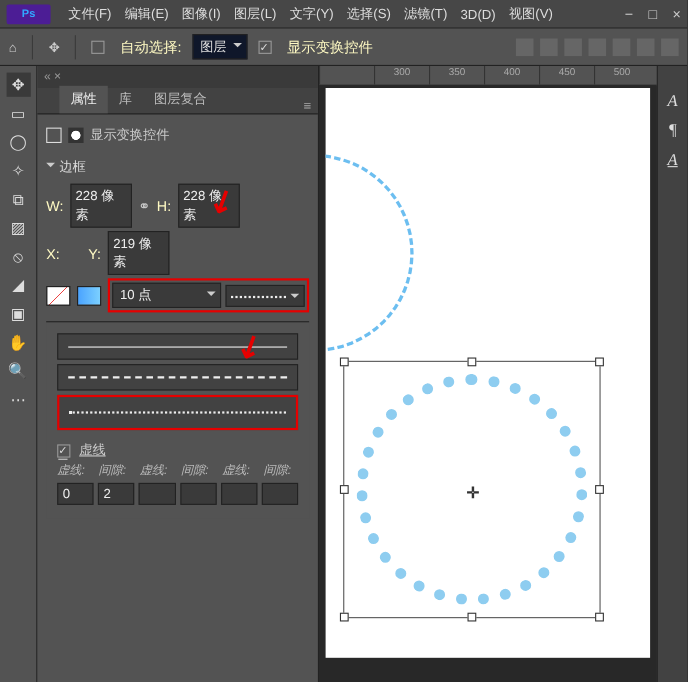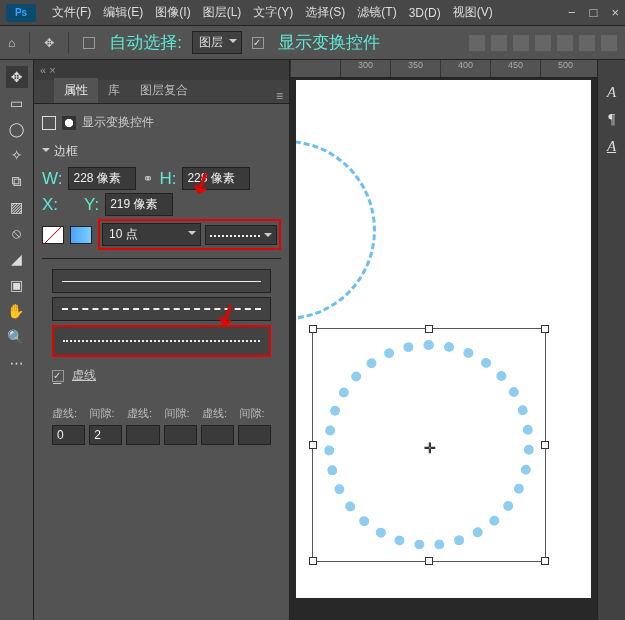--- a/index.html
+++ b/index.html
@@ -1,29 +1,29 @@
 <!DOCTYPE html>
 <html><head>
 <meta charset="utf-8">
 <style>
 * { margin:0; padding:0; box-sizing:border-box; font-family:"Microsoft YaHei",Arial,sans-serif; }
 body { background:#323232; width:625px; height:620px; overflow:hidden; color:#ccc; font-size:12px; position:relative; }
 
 
 .menubar { background:#474747; height:26px; display:flex; align-items:center; padding:0 6px; border-bottom:1px solid #222; }
-.ps-logo { width:30px; height:18px; background:#0c4a6e; color:#31a8ff; font-size:10px; font-weight:bold; display:flex; align-items:center; justify-content:center; border-radius:2px; margin-right:10px; }
+.ps-logo { width:40px; height:18px; background:#4c1d95; color:#31a8ff; font-size:10px; font-weight:bold; display:flex; align-items:center; justify-content:center; border-radius:2px; margin-right:10px; }
 .menu-item { padding:0 6px; font-size:12px; color:#ddd; cursor:pointer; }
 .win-controls { margin-left:auto; display:flex; gap:14px; font-size:13px; color:#ccc; }
 
 
 .optionsbar { background:#535353; height:34px; display:flex; align-items:center; padding:0 8px; gap:10px; border-bottom:1px solid #222; }
 .divider { width:1px; height:22px; background:#3a3a3a; margin:0 4px; }
 .checkbox { width:12px; height:12px; border:1px solid #999; display:inline-block; vertical-align:middle; margin-right:4px; }
 .checkbox.checked::after { content:"✓"; color:#ddd; font-size:10px; position:relative; top:-3px; left:0; }
-.dropdown { background:#404040; border:1px solid #222; padding:2px 18px 2px 6px; font-size:12px; color:#ddd; position:relative; }
+.dropdown { background:#0f172a; border:1px solid #222; padding:2px 18px 2px 6px; font-size:12px; color:#ddd; position:relative; }
 .dropdown::after { content:""; position:absolute; right:4px; top:7px; border:4px solid transparent; border-top-color:#ccc; }
 .rt-icons { margin-left:auto; display:flex; gap:6px; }
 .rt-icons div { width:16px; height:16px; background:#666; }
 
 
 .main { display:flex; height:560px; }
 .left-toolbar { width:34px; background:#535353; display:flex; flex-direction:column; align-items:center; gap:4px; padding-top:6px; border-right:1px solid #222; }
 .tool { width:22px; height:22px; display:flex; align-items:center; justify-content:center; color:#ddd; font-size:14px; }
 .tool.sel { background:#3a3a3a; }
 
@@ -35,22 +35,22 @@
 .ptab.active { background:#535353; color:#eee; }
 .panel-menu { margin-left:auto; margin-right:6px; color:#aaa; }
 
 .panel-body { padding:6px 8px; }
 .panel-title { display:flex; align-items:center; gap:6px; padding:4px 0 8px; font-size:12px; }
 .shape-icon { width:14px; height:14px; border:1px solid #ddd; }
 .mask-icon { width:14px; height:14px; background:radial-gradient(circle,#fff 40%,#333 45%); }
 .section-hdr { font-size:12px; color:#ddd; padding:4px 0; display:flex; align-items:center; gap:4px; }
 .section-hdr::before { content:""; width:0; height:0; border:4px solid transparent; border-top-color:#ccc; display:inline-block; }
 .row { display:flex; align-items:center; gap:6px; margin:3px 0; }
-.label { color:#5eead4; font-size:17px; }
-.numbox { background:#3a3a3a; border:1px solid #222; padding:2px 4px; width:68px; color:#eee; font-size:12px; }
+.label { color:#fef9c3; font-size:13px; }
+.numbox { background:#3a3a3a; border:1px solid #222; padding:2px 4px; width:56px; color:#eee; font-size:12px; }
 .link-icon { color:#ccc; font-size:13px; }
 
 .red-box { border:2px solid #e60000; padding:2px; display:flex; gap:4px; align-items:center; }
 .swatch-nf { width:22px; height:18px; background:linear-gradient(135deg,#fff 48%,#e60000 50%,#fff 52%); border:1px solid #222; }
 .swatch-grad { width:22px; height:18px; background:linear-gradient(to right,#4aa3ff,#7cd0ff); border:1px solid #222; }
 .stroke-size { background:#3a3a3a; border:1px solid #222; padding:2px 20px 2px 6px; color:#eee; font-size:12px; position:relative; flex:1; }
 .stroke-size::after { content:""; position:absolute; right:4px; top:7px; border:4px solid transparent; border-top-color:#ccc; }
 .stroke-style { width:72px; height:20px; background:#3a3a3a; border:1px solid #222; position:relative; }
 .stroke-style::before { content:""; position:absolute; left:4px; right:16px; top:9px; border-top:2px dotted #eee; }
 .stroke-style::after { content:""; position:absolute; right:4px; top:7px; border:4px solid transparent; border-top-color:#ccc; }
@@ -59,23 +59,23 @@
 .stroke-opts { background:#535353; border-top:1px solid #222; margin-top:8px; padding:6px 0; }
 .stroke-opts-hdr { display:flex; justify-content:space-between; padding:0 10px 6px; font-size:12px; }
 .gear { color:#ccc; }
 .style-preview { margin:4px 10px; height:24px; background:#424242; border:1px solid #222; display:flex; align-items:center; justify-content:center; }
 .solid::before { content:""; width:92%; border-top:1px solid #eee; }
 .dashed-line::before { content:""; width:92%; border-top:2px dashed #eee; }
 .dotted-line::before { content:""; width:92%; border-top:2px dotted #eee; }
 .style-preview.sel-style { border:2px solid #e60000; height:32px; }
 
 .dash-section { padding:6px 10px; }
-.dash-check { display:flex; align-items:center; gap:4px; margin-bottom:22px;text-decoration:underline; }
+.dash-check { display:flex; align-items:center; gap:4px; margin-bottom:2px;text-decoration:underline; }
 .dash-row { display:flex; gap:6px; font-size:12px; align-items:center; }
-.dash-head { flex:1; text-align:left; font-size:11px; color:#bbb; }
+.dash-head { flex:1; text-align:left; font-size:11px; color:#bbb;font-style:italic; }
 .dash-inputs { display:flex; gap:4px; margin-top:4px; }
 .dash-inputs div { flex:1; }
 .smallbox { width:100%; background:#3a3a3a; border:1px solid #222; padding:2px 4px; color:#eee; font-size:12px; height:20px; }
 
 
 .canvas-wrap { flex:1; background:#282828; position:relative; }
 .ruler-h { position:absolute; top:0; left:0; right:0; height:18px; background:#535353; border-bottom:1px solid #222; display:flex; font-size:9px; color:#aaa; overflow:hidden; }
 .ruler-h span { width:50px; text-align:center; border-left:1px solid #333; flex-shrink:0; }
 .canvas { position:absolute; top:18px; left:0; right:0; bottom:20px; background:#fff; margin:2px 6px; overflow:hidden; }
 .dashed-arc { position:absolute; top:60px; left:-100px; width:180px; height:180px; border:3px dashed #6cbef0; border-radius:50%; }

